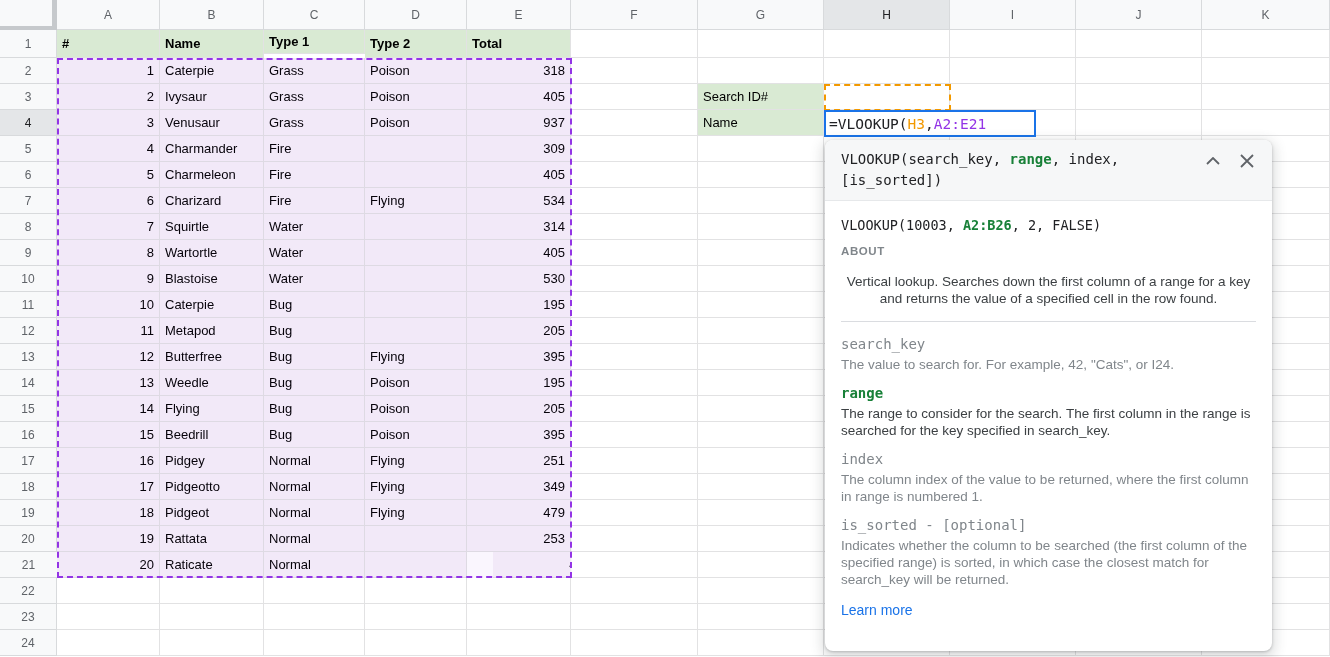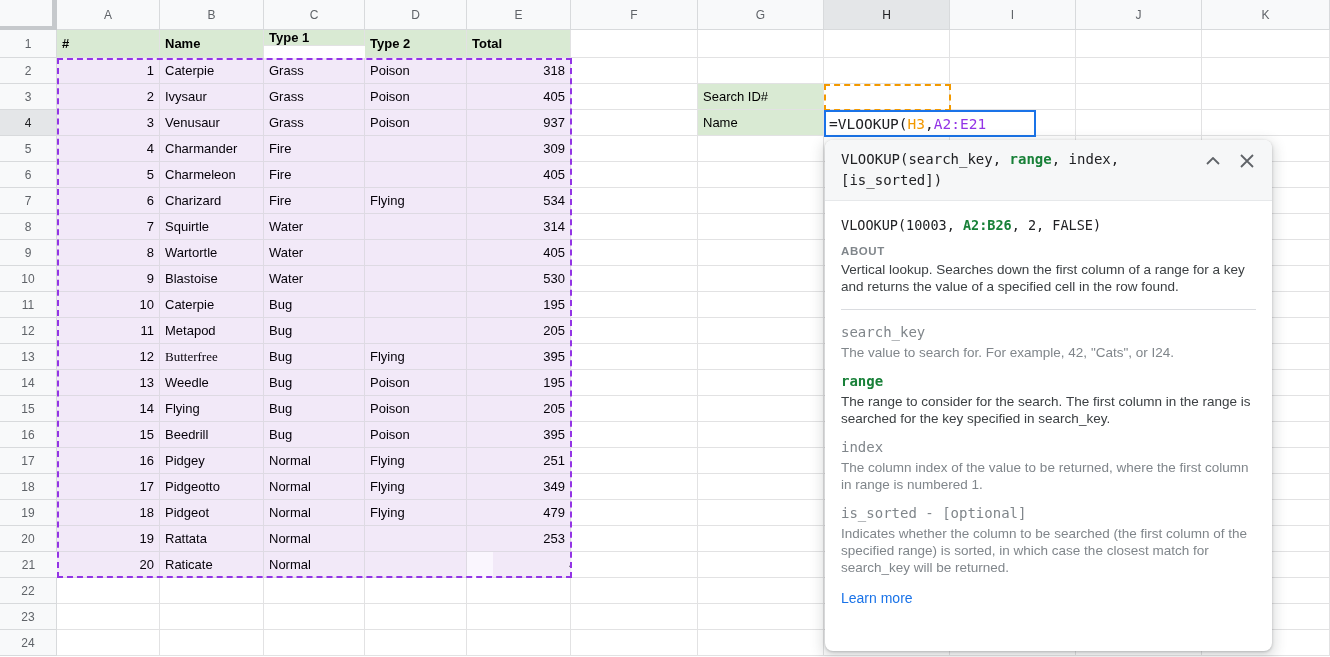--- a/index.html
+++ b/index.html
@@ -43,21 +43,21 @@
   .popup-header { position:relative; background:#f6f7f8; border-bottom:1px solid #e6e8ea;
           padding:9px 92px 9px 16px; font-family:"DejaVu Sans Mono", monospace;
           font-size:14px; line-height:21px; color:#202124; }
   .hl-green { color:var(--func-green,#188038); font-weight:bold; }
   .popup-header-icons { position:absolute; right:16px; top:12px; display:flex; gap:16px; align-items:center; }
   .icon-btn { width:18px; height:18px; display:flex; align-items:center; justify-content:center; cursor:pointer; }
   .popup-body { padding:12px 16px 16px 16px; }
   .section-label { color:#80868b; font-size:11.5px; font-weight:bold; letter-spacing:.6px; }
   .code-line { margin-top:4px; font-family:"DejaVu Sans Mono", monospace; font-size:13.5px; color:#202124; }
   .about-label { margin-top:12px; }
-  .about-text { margin-top:4px; font-size:13.5px; line-height:17px; color:#3c4043; }
+  .about-text { margin-top:16px; font-size:13.5px; line-height:17px; color:#3c4043;text-align:center; }
   .divider { border-top:1px solid #dadce0; margin:14px 0; }
   .param-name { margin-top:12px; font-family:"DejaVu Sans Mono", monospace; font-size:14px; color:#80868b; }
   .param-name.green { color:var(--func-green,#188038); font-weight:bold; }
   .param-desc { margin-top:4px; font-size:13.5px; line-height:17px; color:#80868b; }
   .param-desc.dark { color:#3c4043; }
   .learn-more { display:inline-block; margin-top:14px; font-size:14px; color:var(--link-blue,#1a73e8);
           text-decoration:none; cursor:pointer; }
 </style>
 </head>
 <body>
@@ -96,21 +96,21 @@
       <div class="rowhead" style="left: 0px; top: 448px; width: 57px; height: 26px;">17</div>
       <div class="rowhead" style="left: 0px; top: 474px; width: 57px; height: 26px;">18</div>
       <div class="rowhead" style="left: 0px; top: 500px; width: 57px; height: 26px;">19</div>
       <div class="rowhead" style="left: 0px; top: 526px; width: 57px; height: 26px;">20</div>
       <div class="rowhead" style="left: 0px; top: 552px; width: 58px; height: 26px;">21</div>
       <div class="rowhead" style="left: 0px; top: 578px; width: 57px; height: 26px;">22</div>
       <div class="rowhead" style="left: 0px; top: 604px; width: 57px; height: 26px;">23</div>
       <div class="rowhead" style="left: 0px; top: 630px; width: 57px; height: 26px;">24</div>
       <div class="cell green bold" style="left: 57px; top: 30px; width: 103px; height: 28px;">#</div>
       <div class="cell green bold" style="left: 160px; top: 30px; width: 104px; height: 28px;">Name</div>
-      <div class="cell green bold" style="left: 264px; top: 30px; width: 101px; height: 16px;">Type 1</div>
+      <div class="cell green bold" style="left: 264px; top: 30px; width: 101px; height: 24px;">Type 1</div>
       <div class="cell green bold" style="left: 365px; top: 30px; width: 102px; height: 28px;">Type 2</div>
       <div class="cell green bold" style="left: 467px; top: 30px; width: 104px; height: 28px;">Total</div>
       <div class="cell" style="left: 571px; top: 30px; width: 127px; height: 28px;"></div>
       <div class="cell" style="left: 698px; top: 30px; width: 126px; height: 28px;"></div>
       <div class="cell" style="left: 824px; top: 30px; width: 126px; height: 28px;"></div>
       <div class="cell" style="left: 950px; top: 30px; width: 126px; height: 28px;"></div>
       <div class="cell" style="left: 1076px; top: 30px; width: 126px; height: 28px;"></div>
       <div class="cell" style="left: 1202px; top: 30px; width: 128px; height: 28px;"></div>
       <div class="cell lav num" style="left: 57px; top: 58px; width: 103px; height: 26px;">1</div>
       <div class="cell lav" style="left: 160px; top: 58px; width: 104px; height: 26px;">Caterpie</div>
@@ -227,21 +227,21 @@
       <div class="cell lav" style="left: 264px; top: 318px; width: 101px; height: 26px;">Bug</div>
       <div class="cell lav" style="left: 365px; top: 318px; width: 102px; height: 26px;"></div>
       <div class="cell lav num" style="left: 467px; top: 318px; width: 104px; height: 26px;">205</div>
       <div class="cell" style="left: 571px; top: 318px; width: 127px; height: 26px;"></div>
       <div class="cell" style="left: 698px; top: 318px; width: 126px; height: 26px;"></div>
       <div class="cell" style="left: 824px; top: 318px; width: 126px; height: 26px;"></div>
       <div class="cell" style="left: 950px; top: 318px; width: 126px; height: 26px;"></div>
       <div class="cell" style="left: 1076px; top: 318px; width: 126px; height: 26px;"></div>
       <div class="cell" style="left: 1202px; top: 318px; width: 128px; height: 26px;"></div>
       <div class="cell lav num" style="left: 57px; top: 344px; width: 103px; height: 26px;">12</div>
-      <div class="cell lav" style="left: 160px; top: 344px; width: 104px; height: 26px; font-family: Liberation Serif, serif;">Butterfree</div>
+      <div class="cell lav" style="left: 160px; top: 344px; width: 104px; height: 26px;">Butterfree</div>
       <div class="cell lav" style="left: 264px; top: 344px; width: 101px; height: 26px;">Bug</div>
       <div class="cell lav" style="left: 365px; top: 344px; width: 102px; height: 26px;">Flying</div>
       <div class="cell lav num" style="left: 467px; top: 344px; width: 104px; height: 26px;">395</div>
       <div class="cell" style="left: 571px; top: 344px; width: 127px; height: 26px;"></div>
       <div class="cell" style="left: 698px; top: 344px; width: 126px; height: 26px;"></div>
       <div class="cell" style="left: 824px; top: 344px; width: 126px; height: 26px;"></div>
       <div class="cell" style="left: 950px; top: 344px; width: 126px; height: 26px;"></div>
       <div class="cell" style="left: 1076px; top: 344px; width: 126px; height: 26px;"></div>
       <div class="cell" style="left: 1202px; top: 344px; width: 128px; height: 26px;"></div>
       <div class="cell lav num" style="left: 57px; top: 370px; width: 103px; height: 26px;">13</div>

